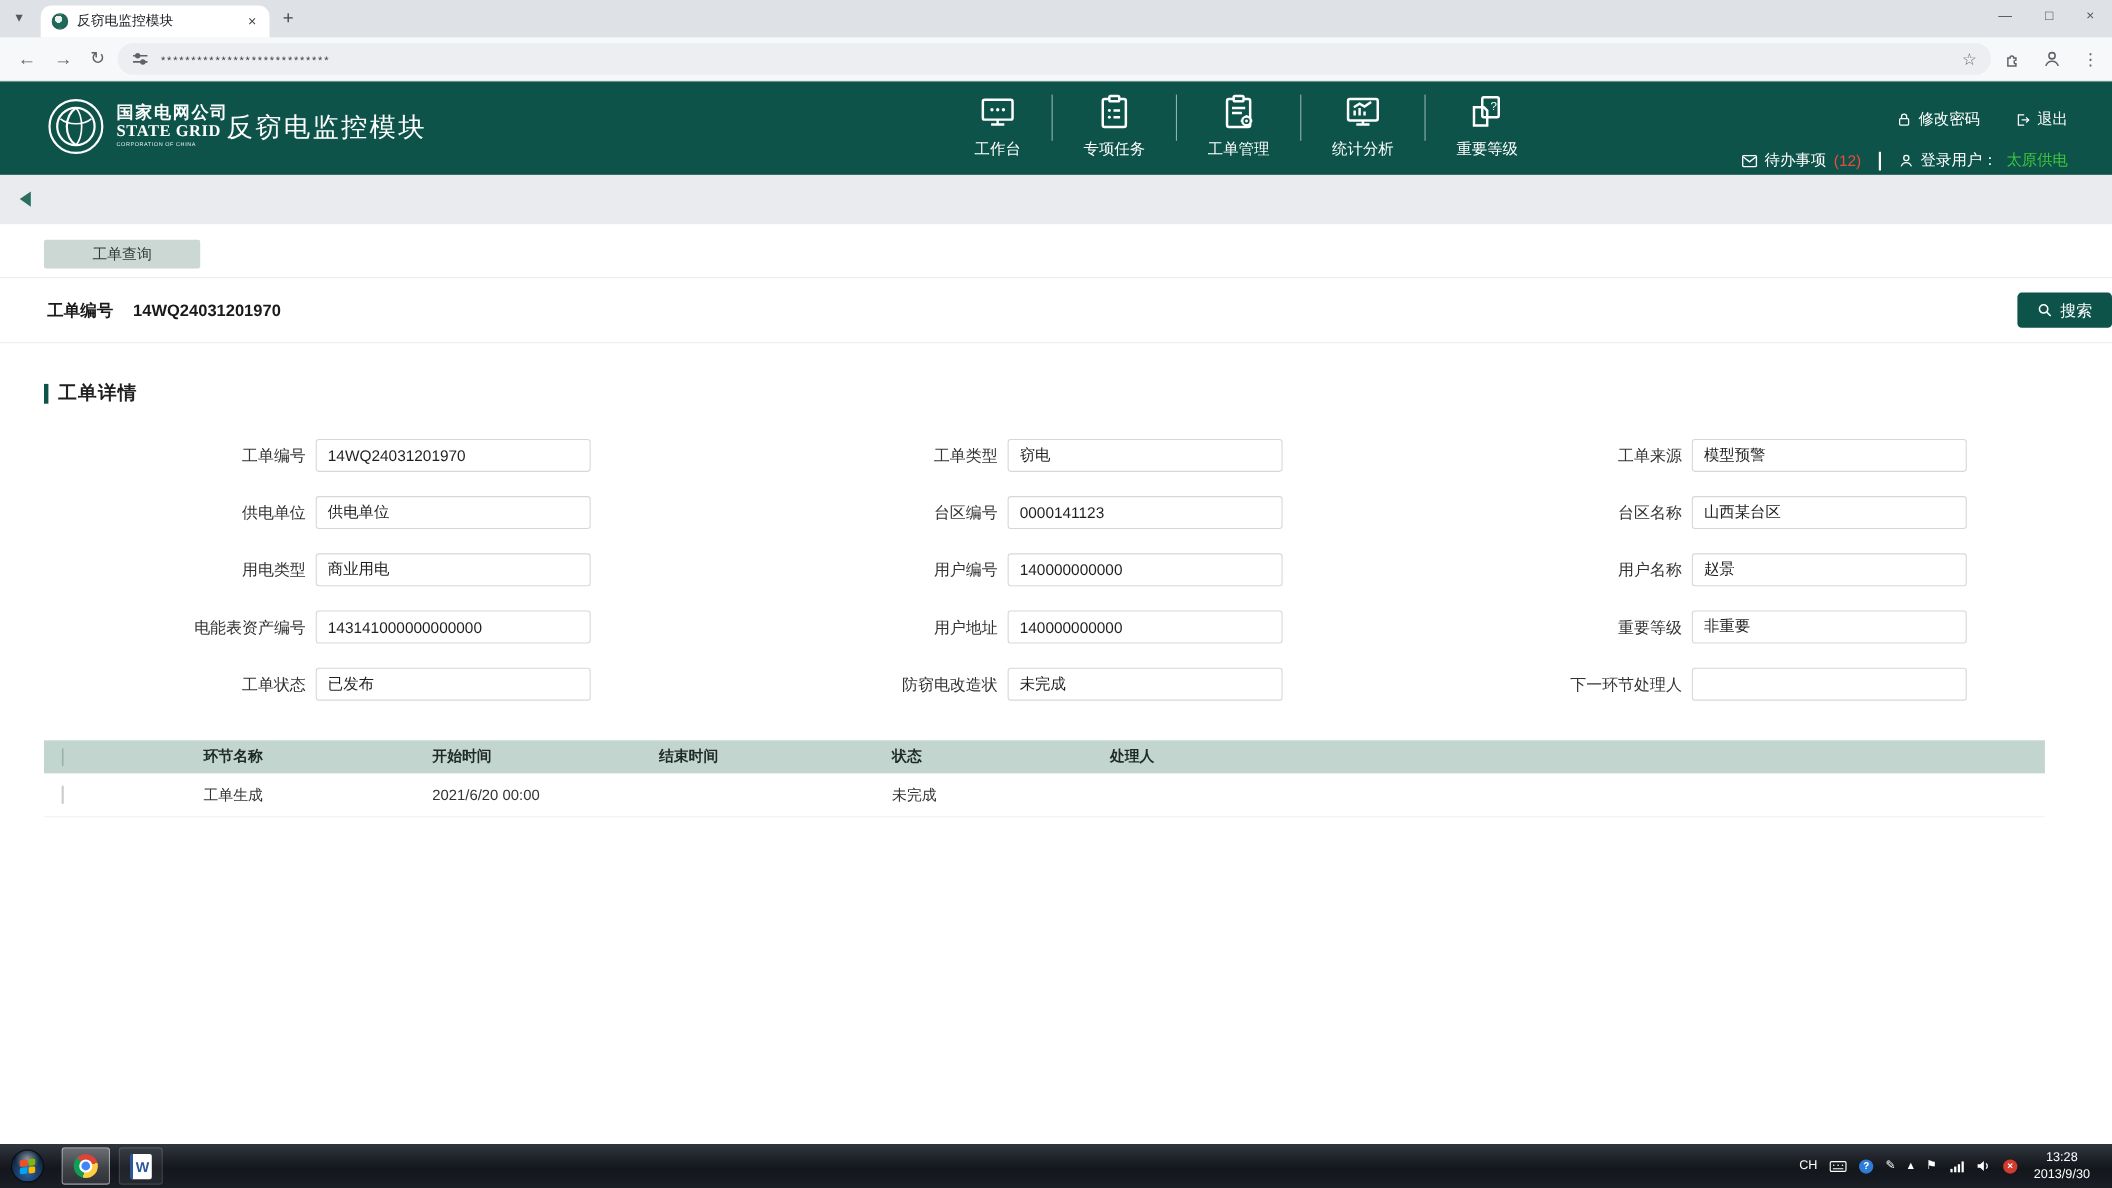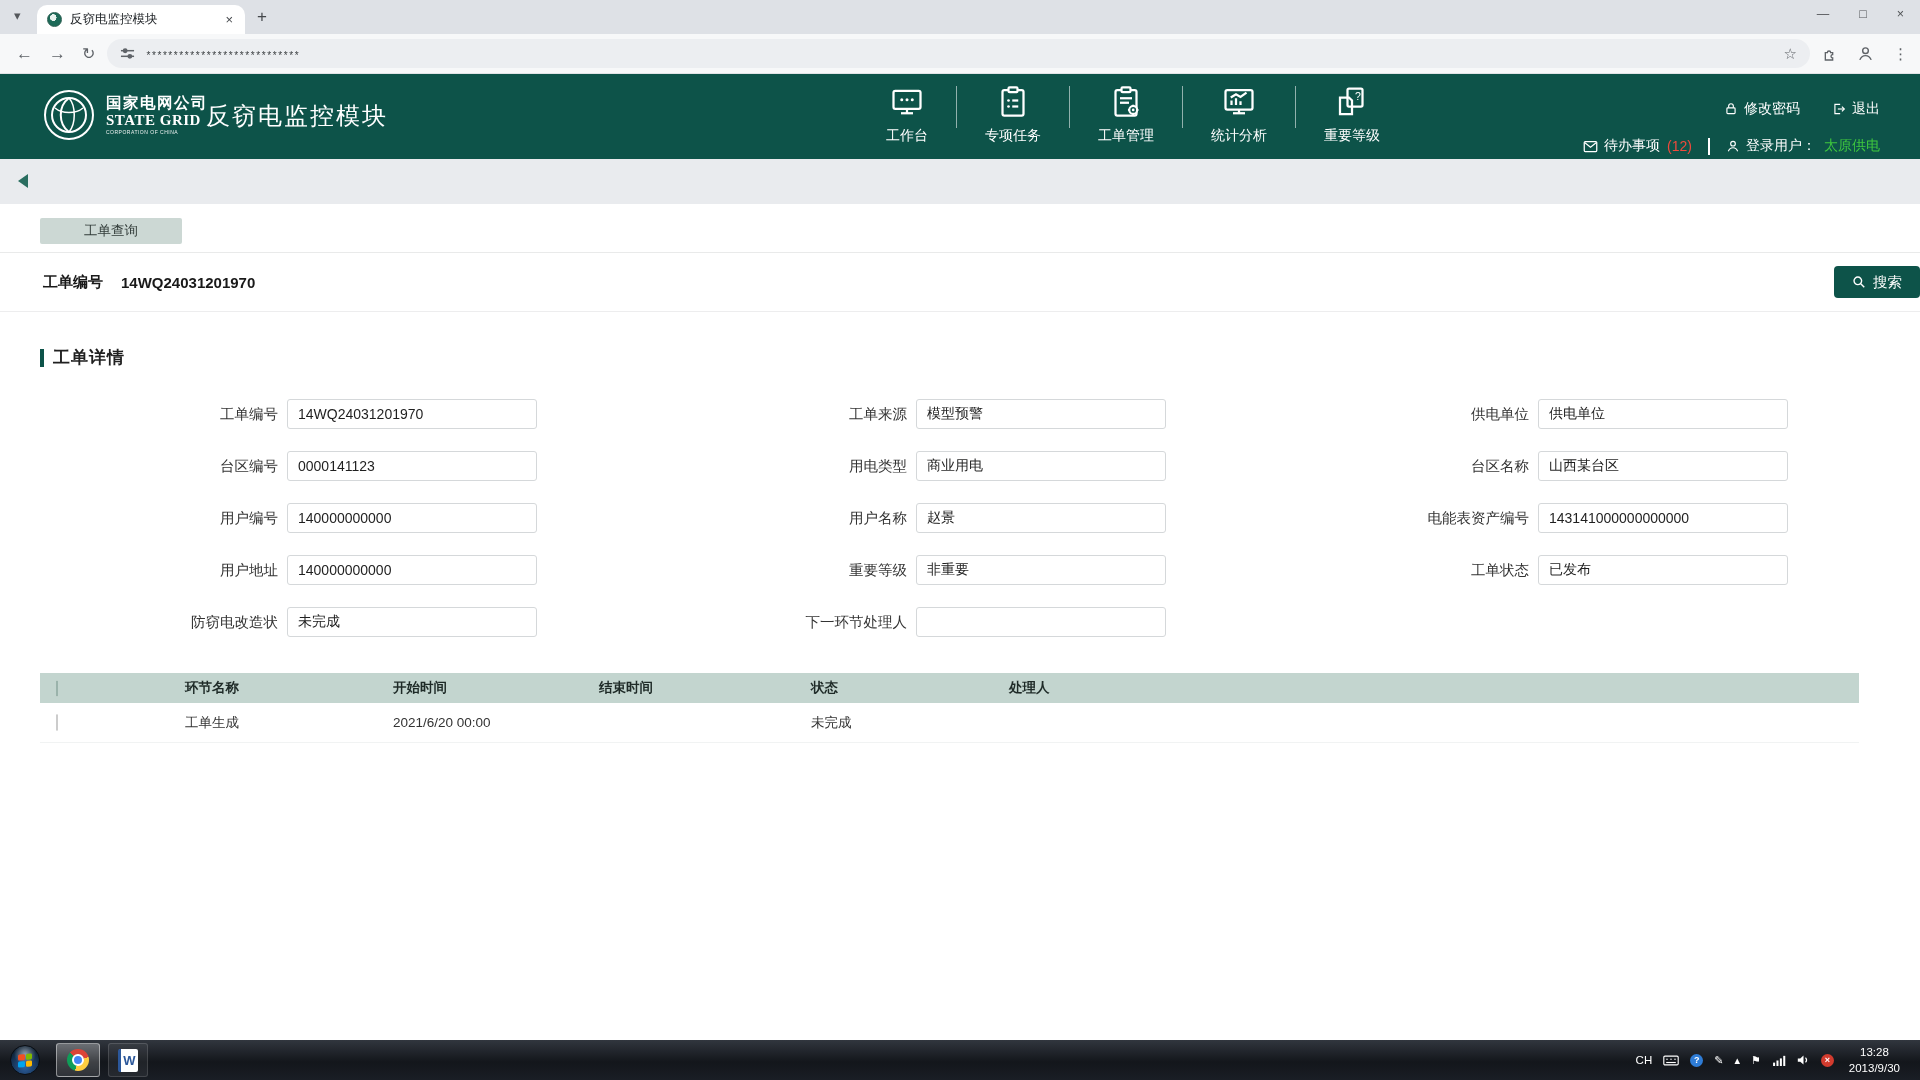--- a/index.html
+++ b/index.html
@@ -304,38 +304,42 @@
       <span class="sec-bar"></span>
       <span class="sec-title">工单详情</span>
     </div>
 
     <div class="form-grid">
       <div class="field">
           <span class="flabel">工单编号</span>
           <span class="finput">14WQ24031201970</span>
         </div>
       <div class="field">
+          <span class="flabel">工单类型</span>
+          <span class="finput">窃电</span>
+        </div>
+      <div class="field">
           <span class="flabel">工单来源</span>
           <span class="finput">模型预警</span>
         </div>
       <div class="field">
           <span class="flabel">供电单位</span>
           <span class="finput">供电单位</span>
         </div>
       <div class="field">
           <span class="flabel">台区编号</span>
           <span class="finput">0000141123</span>
         </div>
       <div class="field">
+          <span class="flabel">台区名称</span>
+          <span class="finput">山西某台区</span>
+        </div>
+      <div class="field">
           <span class="flabel">用电类型</span>
           <span class="finput">商业用电</span>
-        </div>
-      <div class="field">
-          <span class="flabel">台区名称</span>
-          <span class="finput">山西某台区</span>
         </div>
       <div class="field">
           <span class="flabel">用户编号</span>
           <span class="finput">140000000000</span>
         </div>
       <div class="field">
           <span class="flabel">用户名称</span>
           <span class="finput">赵景</span>
         </div>
       <div class="field">

